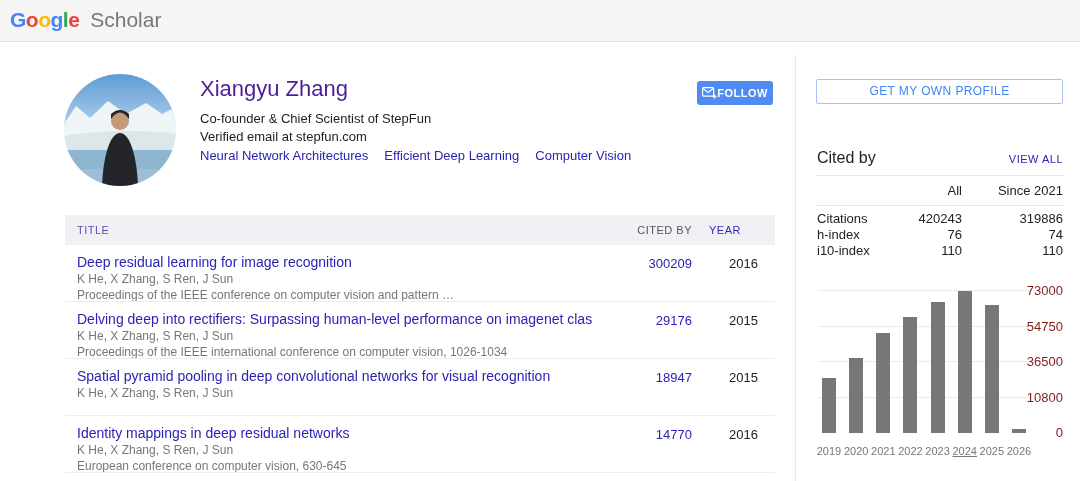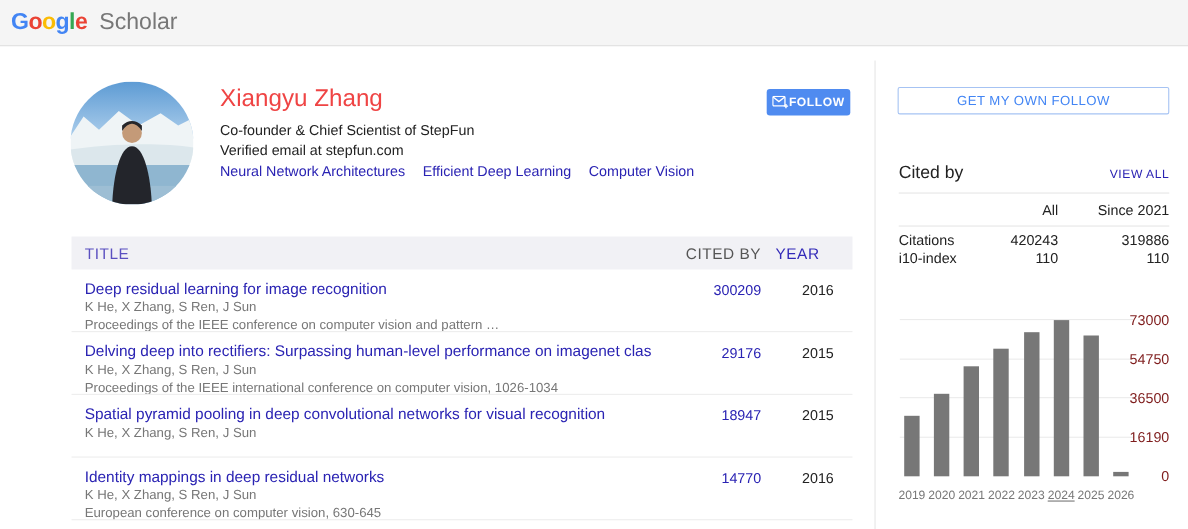--- a/index.html
+++ b/index.html
@@ -12,31 +12,31 @@
   .topbar { position:absolute; top:0; left:0; width:1080px; height:42px; background:#f5f5f5; border-bottom:1px solid #e2e2e2; }
   .logo { position:absolute; left:10px; top:8px; font-size:21px; cursor:pointer; }
   .logo .gword { font-weight:bold; letter-spacing:-0.5px;margin-top:32px; }
   .c-blue{color:#4285f4} .c-red{color:#ea4335} .c-yellow{color:#fbbc05} .c-green{color:#34a853}
   .logo .scholar { color:#777; margin-left:5px; font-weight:normal; }
 
   .vdivider { position:absolute; left:795px; top:55px; width:1px; height:426px; background:#e6e6e6; }
 
   
   .avatar { position:absolute; left:64px; top:74px; width:112px; height:112px; border-radius:50%; overflow:hidden; cursor:pointer; }
-  .profile-name { position:absolute; left:200px; top:76px; font-size:22px; color:#ef4444; }
+  .profile-name { position:absolute; left:200px; top:76px; font-size:22px; color:#4c1d95; }
   .profile-affiliation { position:absolute; left:200px; top:111px; font-size:13px; }
   .profile-email { position:absolute; left:200px; top:129px; font-size:13px; }
   .interests { position:absolute; left:200px; top:148px; font-size:13px; display:flex; gap:16px; }
 
   .follow-btn { position:absolute; left:697px; top:81px; width:76px; height:24px; background:#4f8bf0; border:none; border-radius:3px; color:#fff; font-size:11px; font-weight:bold; letter-spacing:0.5px; display:flex; align-items:center; justify-content:center; gap:0; cursor:pointer; font-family:inherit; }
   .gmop-btn { position:absolute; left:816px; top:79px; width:247px; height:25px; background:#fff; border:1px solid #a6c3f3; border-radius:2px; color:#4285f4; font-size:12px; letter-spacing:0.4px; text-align:center; line-height:23px; cursor:pointer; font-family:inherit; }
 
   
   .pub-table { position:absolute; left:65px; top:215px; width:710px; }
-  .pub-header { display:flex; align-items:center; height:30px; background:#f1f1f5; font-size:14px; letter-spacing:0.5px; }
+  .pub-header { display:flex; align-items:center; height:30px; background:#f1f1f5; font-size:11px; letter-spacing:0.5px; }
   .ph-title { flex:1; padding-left:12px; color:#5b50c0; }
   .ph-cited { width:100px; text-align:right; color:#555; }
   .ph-year { width:66px; text-align:center; color:#332ab8; margin-right:17px; }
   .pub-row { display:flex; height:57px; border-bottom:1px solid #ededed; }
   .pr-main { flex:1; padding:8px 0 0 12px; overflow:hidden; }
   .pr-title { font-size:14px; line-height:18px; display:block; white-space:nowrap; }
   .pr-authors, .pr-venue { font-size:12px; color:#777; line-height:15px; margin-top:1px; white-space:nowrap; }
   .pr-cited { width:100px; text-align:right; padding-top:11px; font-size:13px; }
   .pr-year { width:66px; text-align:right; margin-right:17px; padding-top:11px; font-size:13px; color:#222; }
 
@@ -102,21 +102,21 @@
 
 <button class="follow-btn">
   <svg width="15" height="12" viewBox="0 0 15 12">
     <rect x="0.6" y="0.6" width="11" height="8.6" rx="1" fill="none" stroke="#ffffff" stroke-width="1.2"></rect>
     <path d="M0.8 1.2 L6.1 5.4 L11.4 1.2" fill="none" stroke="#ffffff" stroke-width="1.2"></path>
     <path d="M10.5 9.5 h4 M12.5 7.5 v4" stroke="#ffffff" stroke-width="1.3"></path>
   </svg>
   <span>FOLLOW</span>
 </button>
 
-<button class="gmop-btn">GET MY OWN FOLLOW</button>
+<button class="gmop-btn">GET MY OWN PROFILE</button>
 
 <div class="pub-table">
   <div class="pub-header">
     <a class="ph-title">TITLE</a>
     <span class="ph-cited">CITED BY</span>
     <a class="ph-year">YEAR</a>
   </div>
 
   <div class="pub-row">
     <div class="pr-main">
@@ -167,20 +167,25 @@
   <span class="spacer"></span>
   <span class="col-all">All</span>
   <span class="col-since">Since 2021</span>
 </div>
 <div class="cb-div" style="top:205px"></div>
 <div class="cb-rows">
   <div class="cb-row">
     <span class="label">Citations</span>
     <span class="v-all">420243</span>
     <span class="v-since">319886</span>
+  </div>
+  <div class="cb-row">
+    <span class="label">h-index</span>
+    <span class="v-all">76</span>
+    <span class="v-since">74</span>
   </div>
   <div class="cb-row">
     <span class="label">i10-index</span>
     <span class="v-all">110</span>
     <span class="v-since">110</span>
   </div>
 </div>
 
 <div class="chart-plot" id="chart-plot">
     <div class="gridline" style="bottom: 35.5px;"></div>
@@ -199,17 +204,17 @@
     <div class="xlabel" style="left: 102.571px;">2023</div>
     <div class="bar" style="left: 139.714px; height: 142px; background: rgb(119, 119, 119);"></div>
     <div class="xlabel" style="left: 129.714px; text-decoration: underline;">2024</div>
     <div class="bar" style="left: 166.857px; height: 128px; background: rgb(119, 119, 119);"></div>
     <div class="xlabel" style="left: 156.857px;">2025</div>
     <div class="bar" style="left: 194px; height: 4px; background: rgb(119, 119, 119);"></div>
     <div class="xlabel" style="left: 184px;">2026</div>
   </div>
 <div class="ylabels" id="chart-ylabels">
     <div class="ylabel" style="bottom: -7px;">0</div>
-    <div class="ylabel" style="bottom: 28.5px;">16190</div>
+    <div class="ylabel" style="bottom: 28.5px;">10800</div>
     <div class="ylabel" style="bottom: 64px;">36500</div>
     <div class="ylabel" style="bottom: 99.5px;">54750</div>
     <div class="ylabel" style="bottom: 135px;">73000</div>
   </div>
 
 </body></html>

